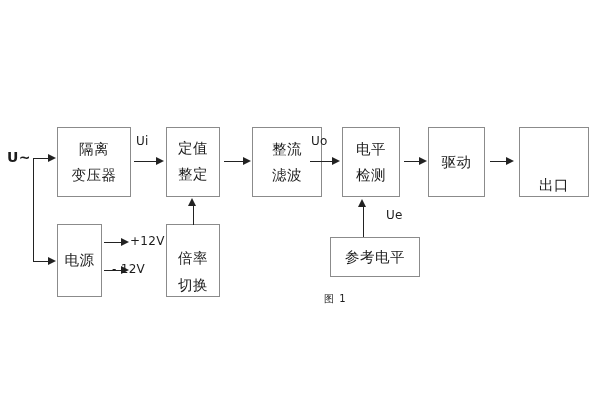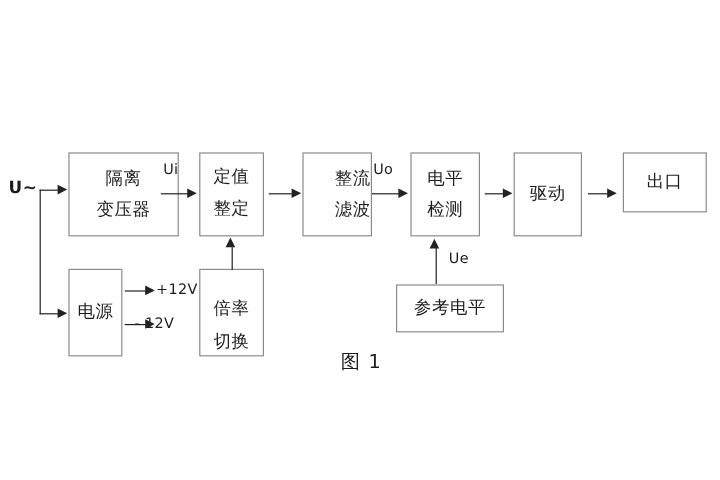--- a/index.html
+++ b/index.html
@@ -39,23 +39,24 @@
     white-space: nowrap;
   }
   .label-big {
     font-size: 14px;
     font-weight: bold;
     letter-spacing: 0.5px;
   }
   .caption {
     position: absolute;
     color: #1c1c1c;
-    font-size: 16px;
+    font-size: 10px;
     letter-spacing: 1px;
     white-space: nowrap;
+    margin-left: 40px;
   }
   .hline {
     position: absolute;
     height: 0;
     border-top: 1.4px solid #222222;
   }
   .vline {
     position: absolute;
     width: 0;
     border-left: 1.4px solid #222222;
@@ -81,38 +82,38 @@
 <div id="root">
 
   <div class="label label-big" style="left:7px; top:149px;">U~</div>
 
   <div class="vline" style="left:33px; top:158px; height:104px;"></div>
   <div class="hline" style="left:33px; top:158px; width:16px;"></div>
   <div class="arrow-r" style="left:48px; top:154px;"></div>
   <div class="hline" style="left:33px; top:261px; width:16px;"></div>
   <div class="arrow-r" style="left:48px; top:257px;"></div>
 
-  <div class="box" style="left:57px; top:127px; width:92px; height:70px;">
+  <div class="box" style="left:57px; top:127px; width:74px; height:70px;">
     <span>隔离</span>
     <span class="line2">变压器</span>
   </div>
 
   <div class="label" style="left:136px; top:134px;">Ui</div>
   <div class="hline" style="left:134px; top:161px; width:23px;"></div>
   <div class="arrow-r" style="left:156px; top:157px;"></div>
 
   <div class="box" style="left:166px; top:127px; width:54px; height:70px;font-family:Liberation Mono, monospace;">
     <span>定值</span>
     <span class="line2">整定</span>
   </div>
 
   <div class="hline" style="left:224px; top:161px; width:20px;"></div>
   <div class="arrow-r" style="left:243px; top:157px;"></div>
 
-  <div class="box" style="left:252px; top:127px; width:58px; height:70px;align-items:flex-end;">
+  <div class="box" style="left:252px; top:127px; width:70px; height:70px;">
     <span>整流</span>
     <span class="line2">滤波</span>
   </div>
 
   <div class="label" style="left:311px; top:134px;text-align:center;">Uo</div>
   <div class="hline" style="left:310px; top:161px; width:23px;"></div>
   <div class="arrow-r" style="left:332px; top:157px;"></div>
 
   <div class="box" style="left:342px; top:127px; width:58px; height:70px;">
     <span>电平</span>
@@ -122,27 +123,27 @@
   <div class="hline" style="left:404px; top:161px; width:20px;"></div>
   <div class="arrow-r" style="left:419px; top:157px;"></div>
 
   <div class="box" style="left:428px; top:127px; width:57px; height:70px;">
     <span>驱动</span>
   </div>
 
   <div class="hline" style="left:490px; top:161px; width:20px;"></div>
   <div class="arrow-r" style="left:506px; top:157px;"></div>
 
-  <div class="box" style="left:519px; top:127px; width:70px; height:50px;">
+  <div class="box" style="left:519px; top:127px; width:70px; height:70px;justify-content:flex-end;">
     <span>出口</span>
   </div>
 
   <div class="vline" style="left:363px; top:206px; height:31px;"></div>
   <div class="arrow-u" style="left:358px; top:199px;"></div>
-  <div class="label" style="left:374px; top:208px;">Ue</div>
+  <div class="label" style="left:386px; top:208px;">Ue</div>
 
   <div class="box" style="left:330px; top:237px; width:90px; height:40px;">
     <span>参考电平</span>
   </div>
 
   <div class="box" style="left:57px; top:224px; width:45px; height:73px;">
     <span>电源</span>
   </div>
 
   <div class="hline" style="left:104px; top:242px; width:18px;"></div>

